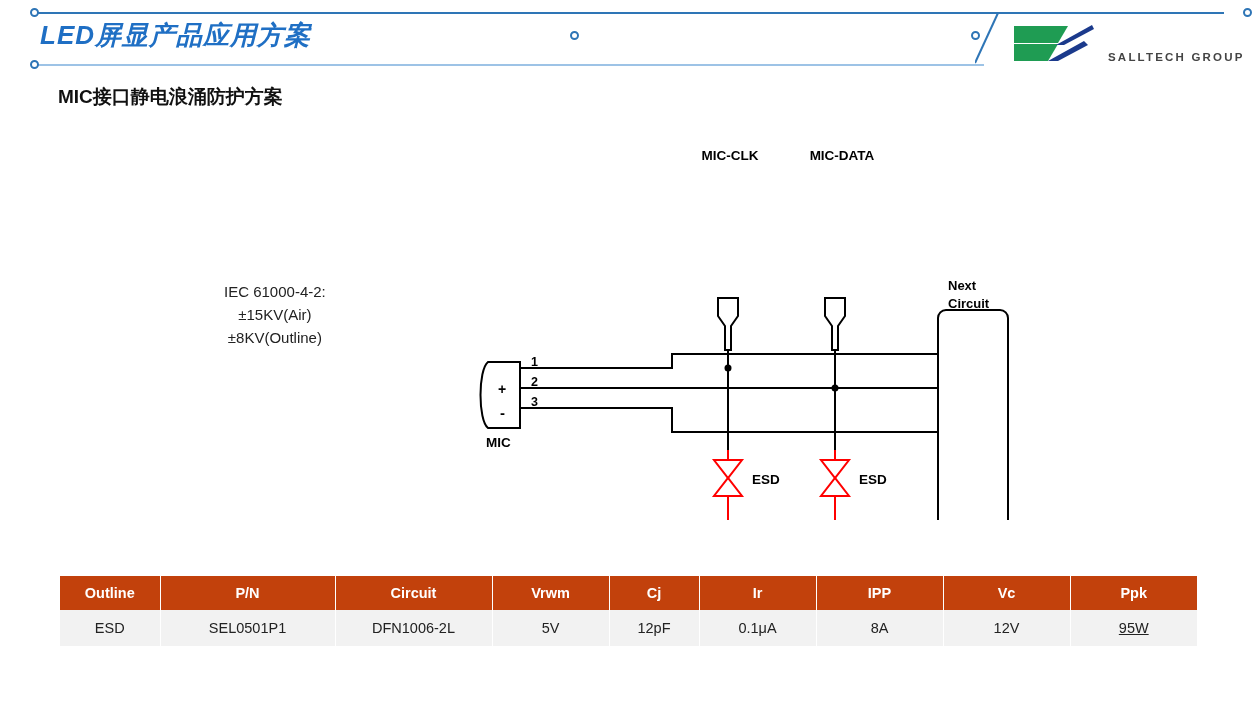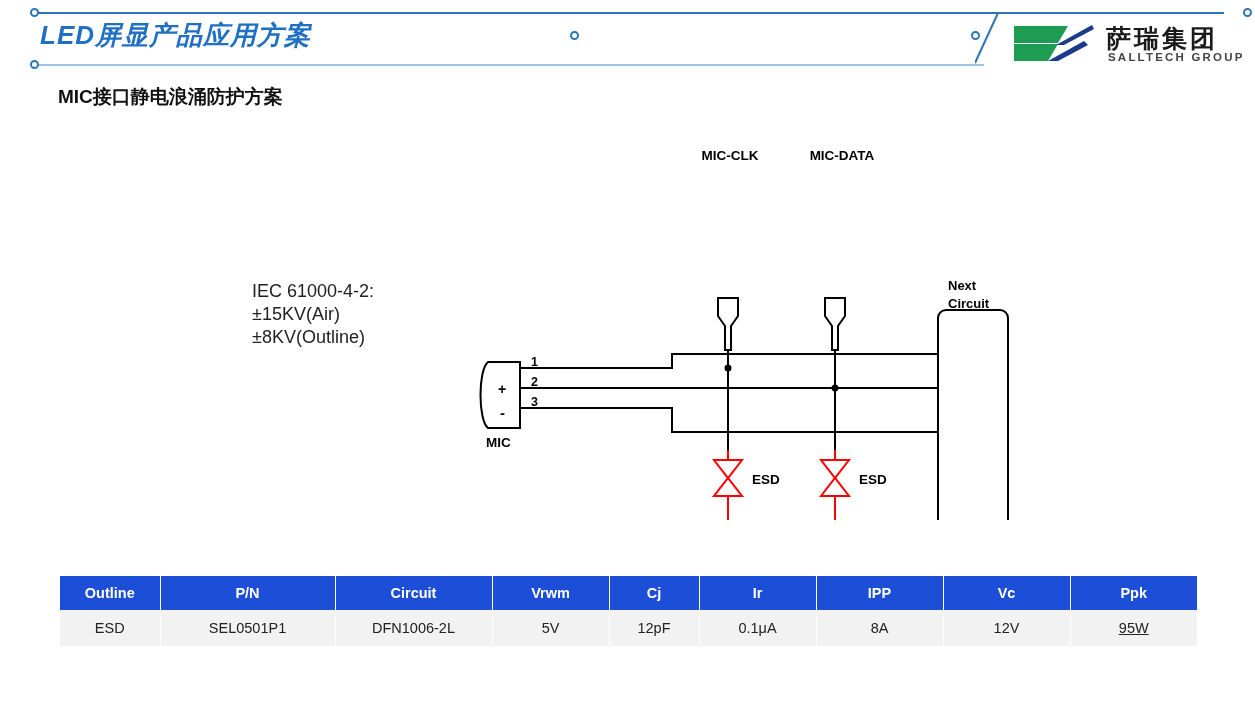--- a/index.html
+++ b/index.html
@@ -109,26 +109,27 @@
     font-size: 19px;
     font-weight: bold;
     color: #111111;
     white-space: nowrap;
     text-align: center;
   }
 
   
   .spec-block {
     position: absolute;
-    left: 252px;
+    left: 224px;
     top: 280px;
-    font-size: 18px;
+    font-size: 15px;
     color: #222222;
     line-height: 23px;
     white-space: nowrap;
+    text-align: center;
   }
 
   
   .diagram {
     position: absolute;
     left: 0px;
     top: 120px;
     width: 1100px;
     height: 400px;
   }
@@ -139,21 +140,21 @@
   
   .spec-table {
     position: absolute;
     left: 60px;
     top: 576px;
     width: 1137px;
     border-collapse: collapse;
     table-layout: fixed;
   }
   .spec-table th {
-    background: #1d4ed8;
+    background: #c2410c;
     color: #ffffff;
     font-size: 14.5px;
     font-weight: bold;
     padding: 9px 0;
     text-align: center;
     border-right: 1px solid #ffffff;
   }
   .spec-table th:last-child { border-right: none; }
   .spec-table td {
     background: #F2F2F2;
@@ -183,21 +184,20 @@
 
 <div class="slide-title">LED屏显产品应用方案</div>
 
 <div class="logo-wrap">
   <svg class="logo-mark" viewBox="0 0 82 38">
     <path d="M2,2 L56,2 L46,19 L2,19 Z" fill="#1F9C53"></path>
     <path d="M2,20 L46,20 L36,37 L2,37 Z" fill="#1F9C53"></path>
     <path d="M80,1 L44,21 L52,21 L82,5 Z" fill="#1B3A8C"></path>
     <path d="M72,17 L36,37 L46,37 L76,21 Z" fill="#1B3A8C"></path>
   </svg>
-  <div class="logo-cn">萨瑞集团</div>
   <div class="logo-en">SALLTECH GROUP</div>
 </div>
 
 <div class="section-heading">MIC接口静电浪涌防护方案</div>
 
 <div class="spec-block">
   <div>IEC 61000-4-2:</div>
   <div>±15KV(Air)</div>
   <div>±8KV(Outline)</div>
 </div>

